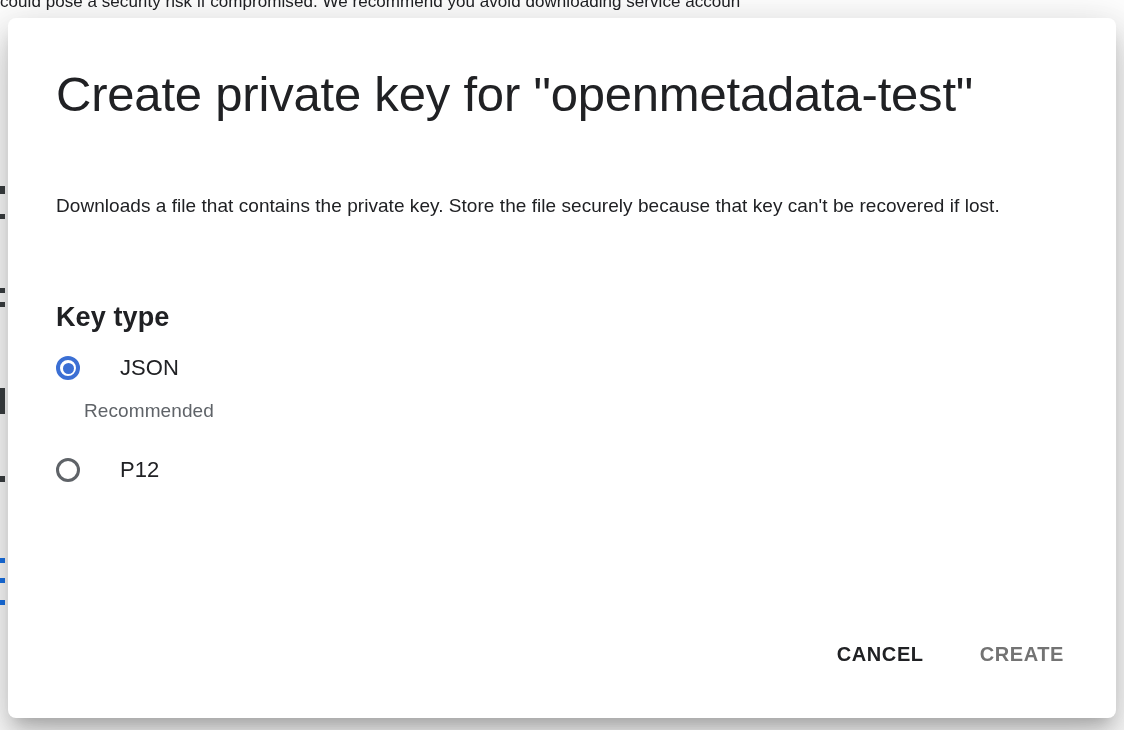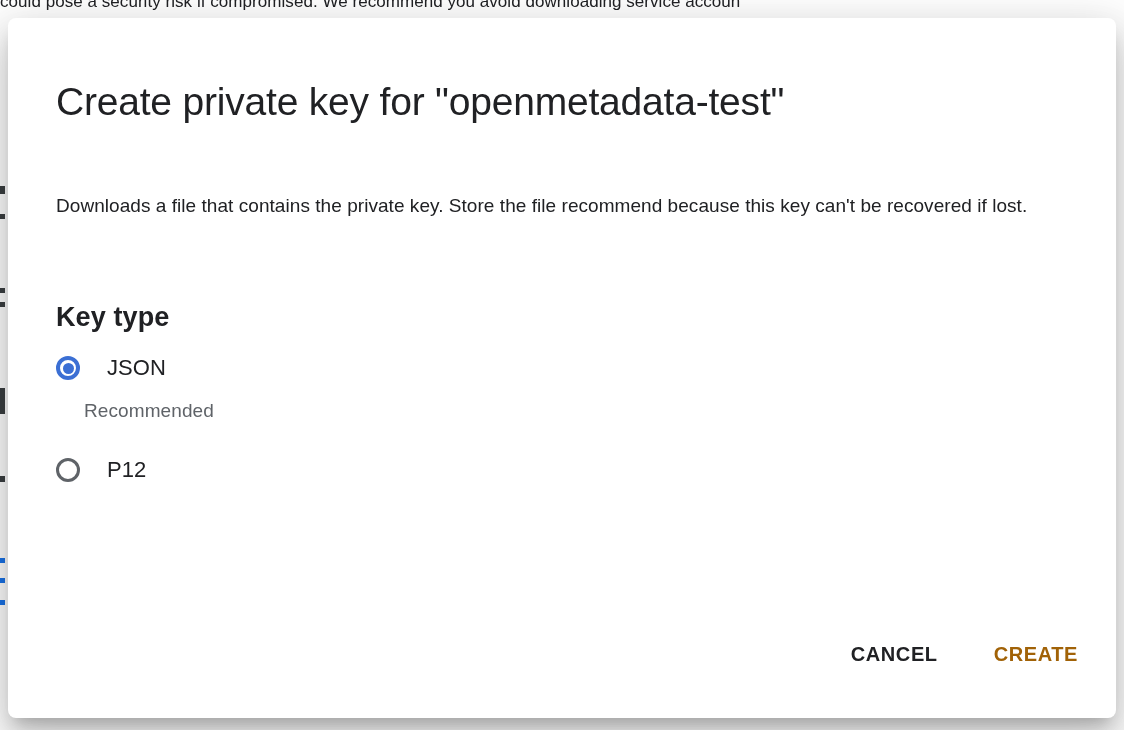--- a/index.html
+++ b/index.html
@@ -61,22 +61,22 @@
     box-shadow: 0 11px 15px -7px rgba(0,0,0,.20),
                 0 24px 38px 3px rgba(0,0,0,.14),
                 0 9px 46px 8px rgba(0,0,0,.12);
     box-sizing: border-box;
     overflow: hidden;
   }
 
   .dialog-title {
     position: absolute;
     left: 48px;
-    top: 60px;
-    font-size: 39px;
+    top: 52px;
+    font-size: 49px;
     line-height: 48px;
     font-weight: 400;
     color: #202124;
     letter-spacing: -0.2px;
     white-space: nowrap;
   }
 
   .dialog-desc {
     position: absolute;
     left: 48px;
@@ -136,60 +136,60 @@
     margin-left: -5.5px;
     margin-top: -5.5px;
     border-radius: 50%;
     background: #3b6fd4;
   }
   .radio-outer.unchecked {
     border: 3px solid #5f6368;
     background: transparent;
   }
   .radio-label {
-    margin-left: 27px;
+    margin-left: 40px;
     font-size: 22px;
     line-height: 26px;
     color: #202124;
     letter-spacing: 0.1px;
   }
   .radio-hint {
     margin-left: 28px;
     font-size: 19px;
     line-height: 24px;
     color: #5f6368;
     letter-spacing: 0.1px;
   }
   .hint-json { margin-top: 11px; }
   .hint-p12  { margin-top: 11px; }
   .spacer-between { height: 27px; }
 
   
   .dialog-actions {
     position: absolute;
-    right: 24px;
+    right: 38px;
     bottom: 44px;
     display: flex;
     align-items: center;
     gap: 28px;
   }
   .text-button {
     border: none;
     background: transparent;
     font-family: "Liberation Sans", sans-serif;
     font-size: 20px;
     font-weight: 700;
     letter-spacing: 0.6px;
     padding: 8px 14px;
     border-radius: 4px;
     cursor: pointer;
     line-height: 24px;
   }
   .btn-cancel { color: #202124; }
-  .btn-create { color: #a16207; }
+  .btn-create { color: #737373; }
 </style>
 </head>
 <body>
 
 <div class="page-backdrop">
   <div class="backdrop-text">could pose a security risk if compromised. We recommend you avoid downloading service accoun</div>
   <div class="backdrop-rail">
     <div class="rail-mark" style="top:168px;height:8px;"></div>
     <div class="rail-mark" style="top:196px;height:5px;"></div>
     <div class="rail-mark" style="top:270px;height:5px;"></div>
@@ -199,21 +199,21 @@
     <div class="rail-mark blue" style="top:540px;height:5px;"></div>
     <div class="rail-mark blue" style="top:560px;height:5px;"></div>
     <div class="rail-mark blue" style="top:582px;height:5px;"></div>
   </div>
 </div>
 
 <div class="dialog">
 
   <div class="dialog-title">Create private key for "openmetadata-test"</div>
 
-  <div class="dialog-desc">Downloads a file that contains the private key. Store the file recommend because this key can't be recovered if lost.</div>
+  <div class="dialog-desc">Downloads a file that contains the private key. Store the file securely because that key can't be recovered if lost.</div>
 
   <div class="section-label">Key type</div>
 
   <div class="radio-group">
 
     <div class="radio-row">
       <span class="radio-outer checked"></span>
       <span class="radio-label">JSON</span>
     </div>
     <div class="radio-hint hint-json">Recommended</div>

